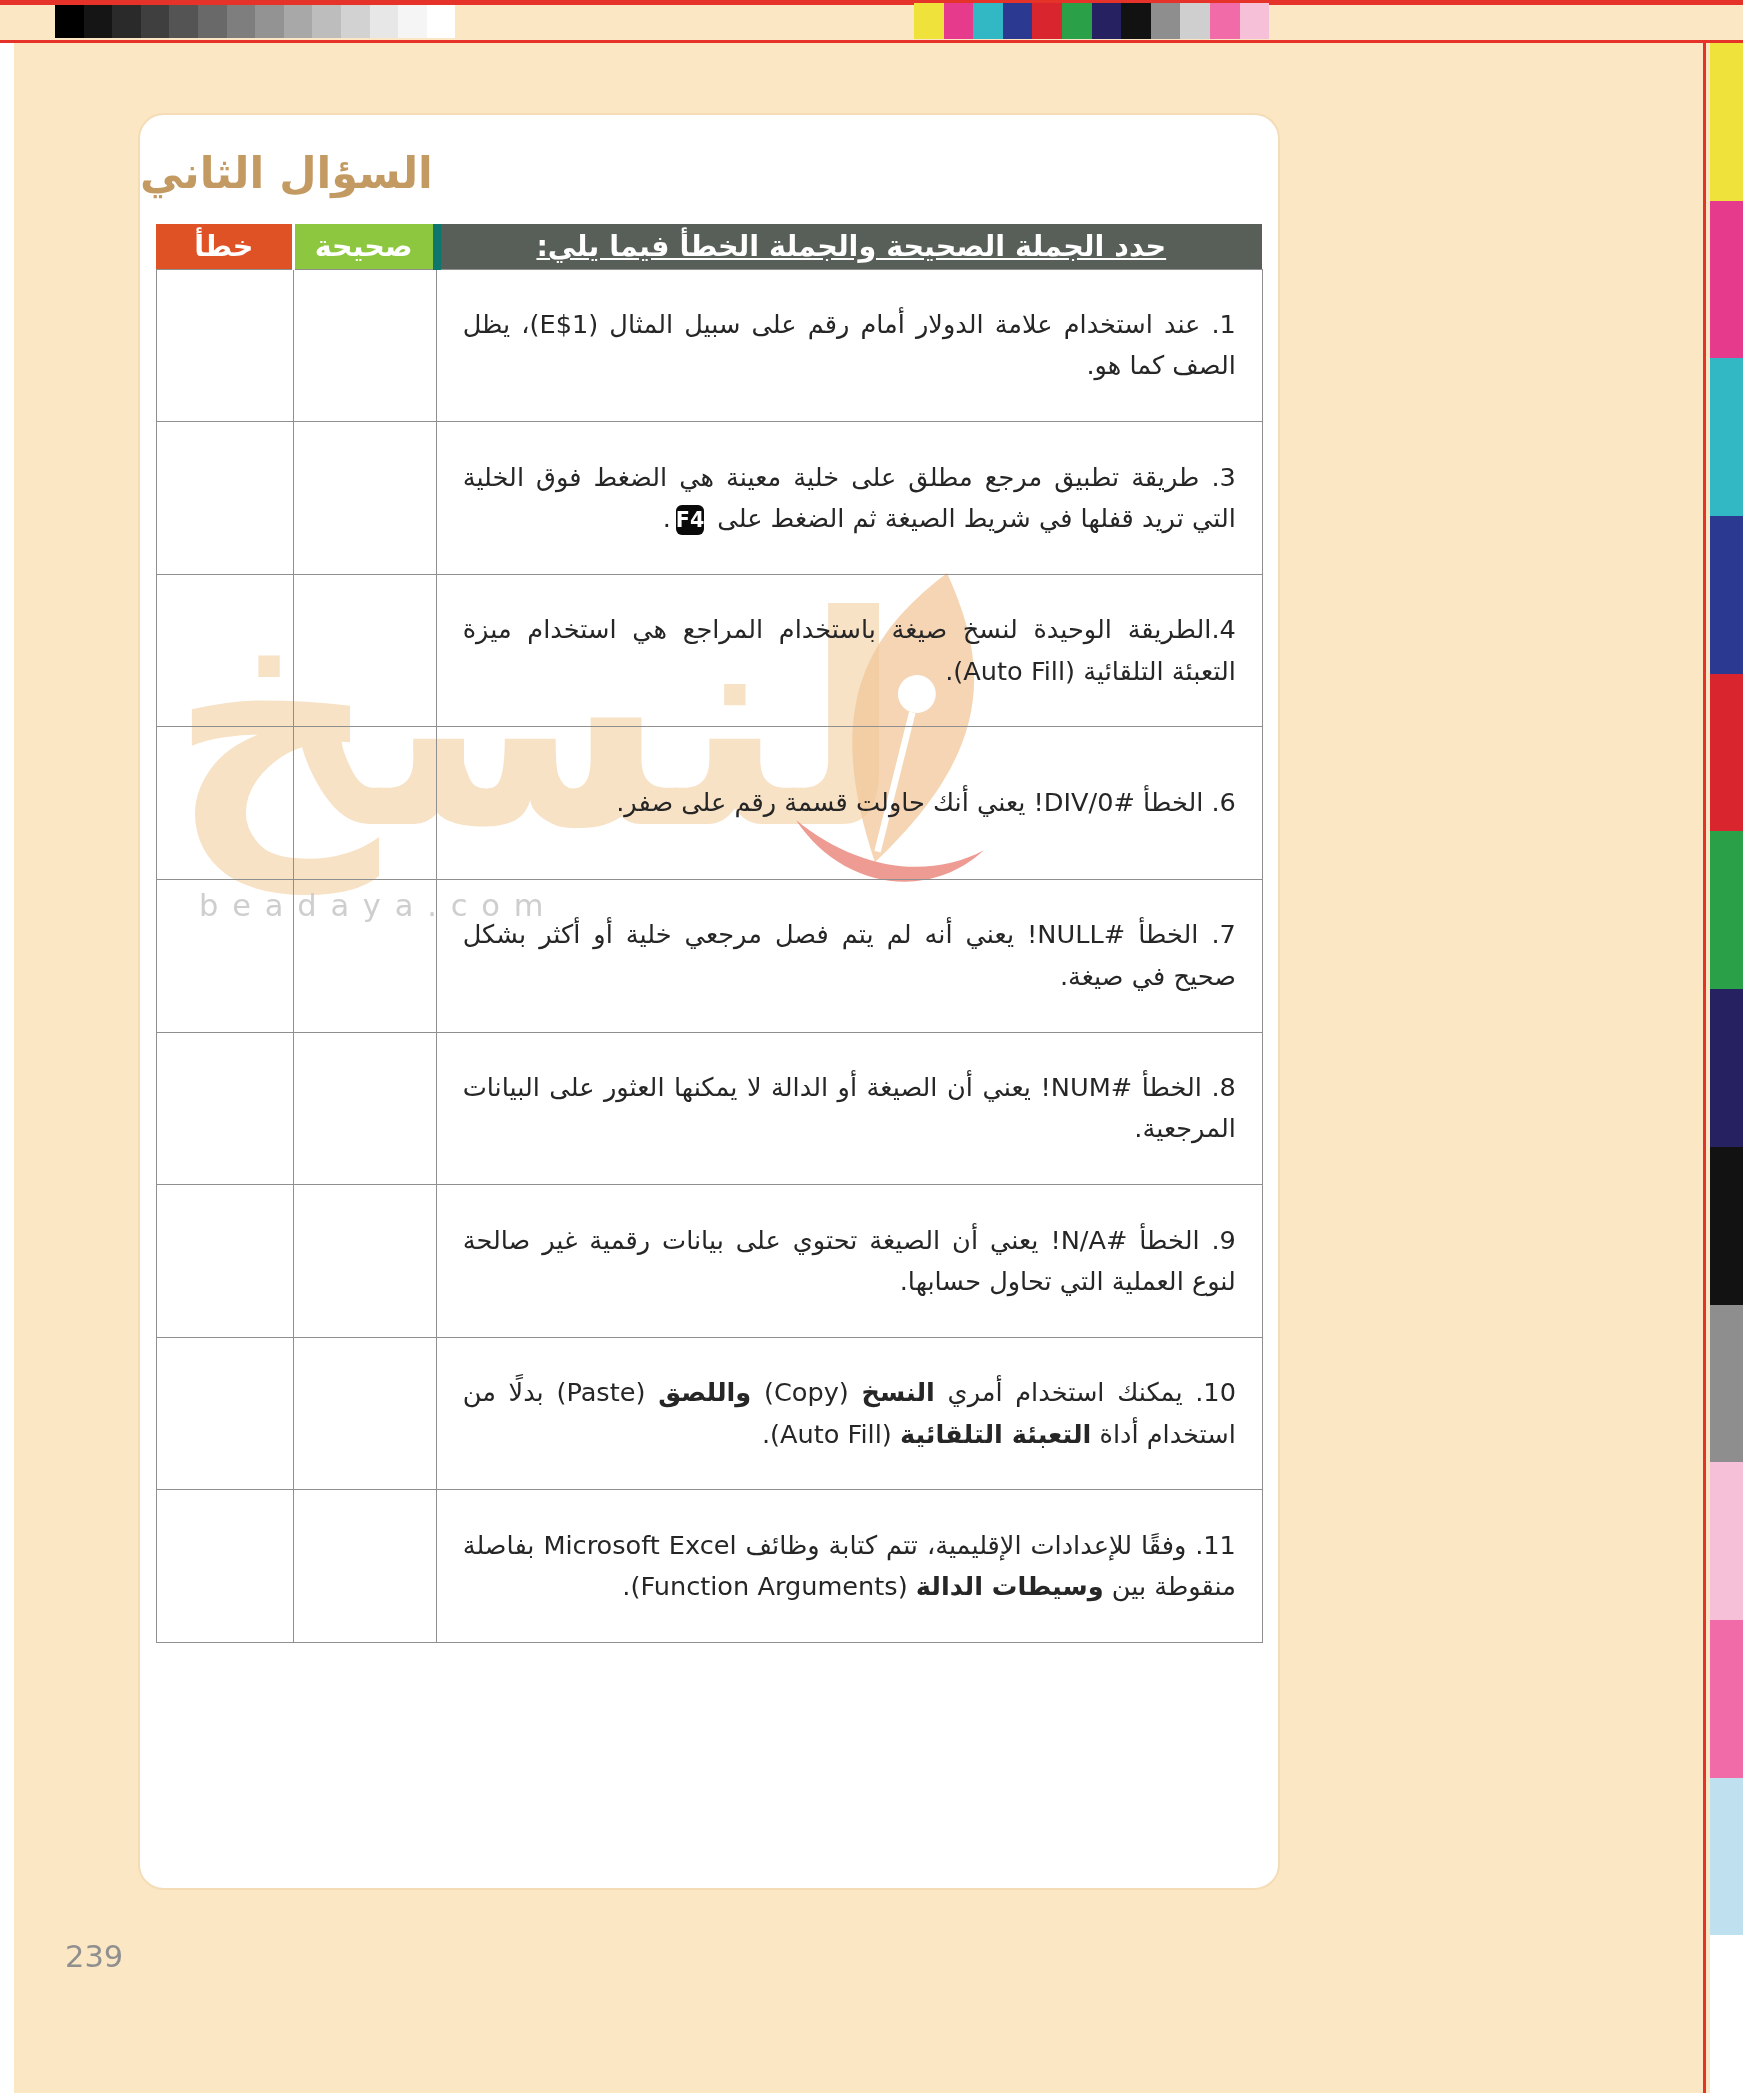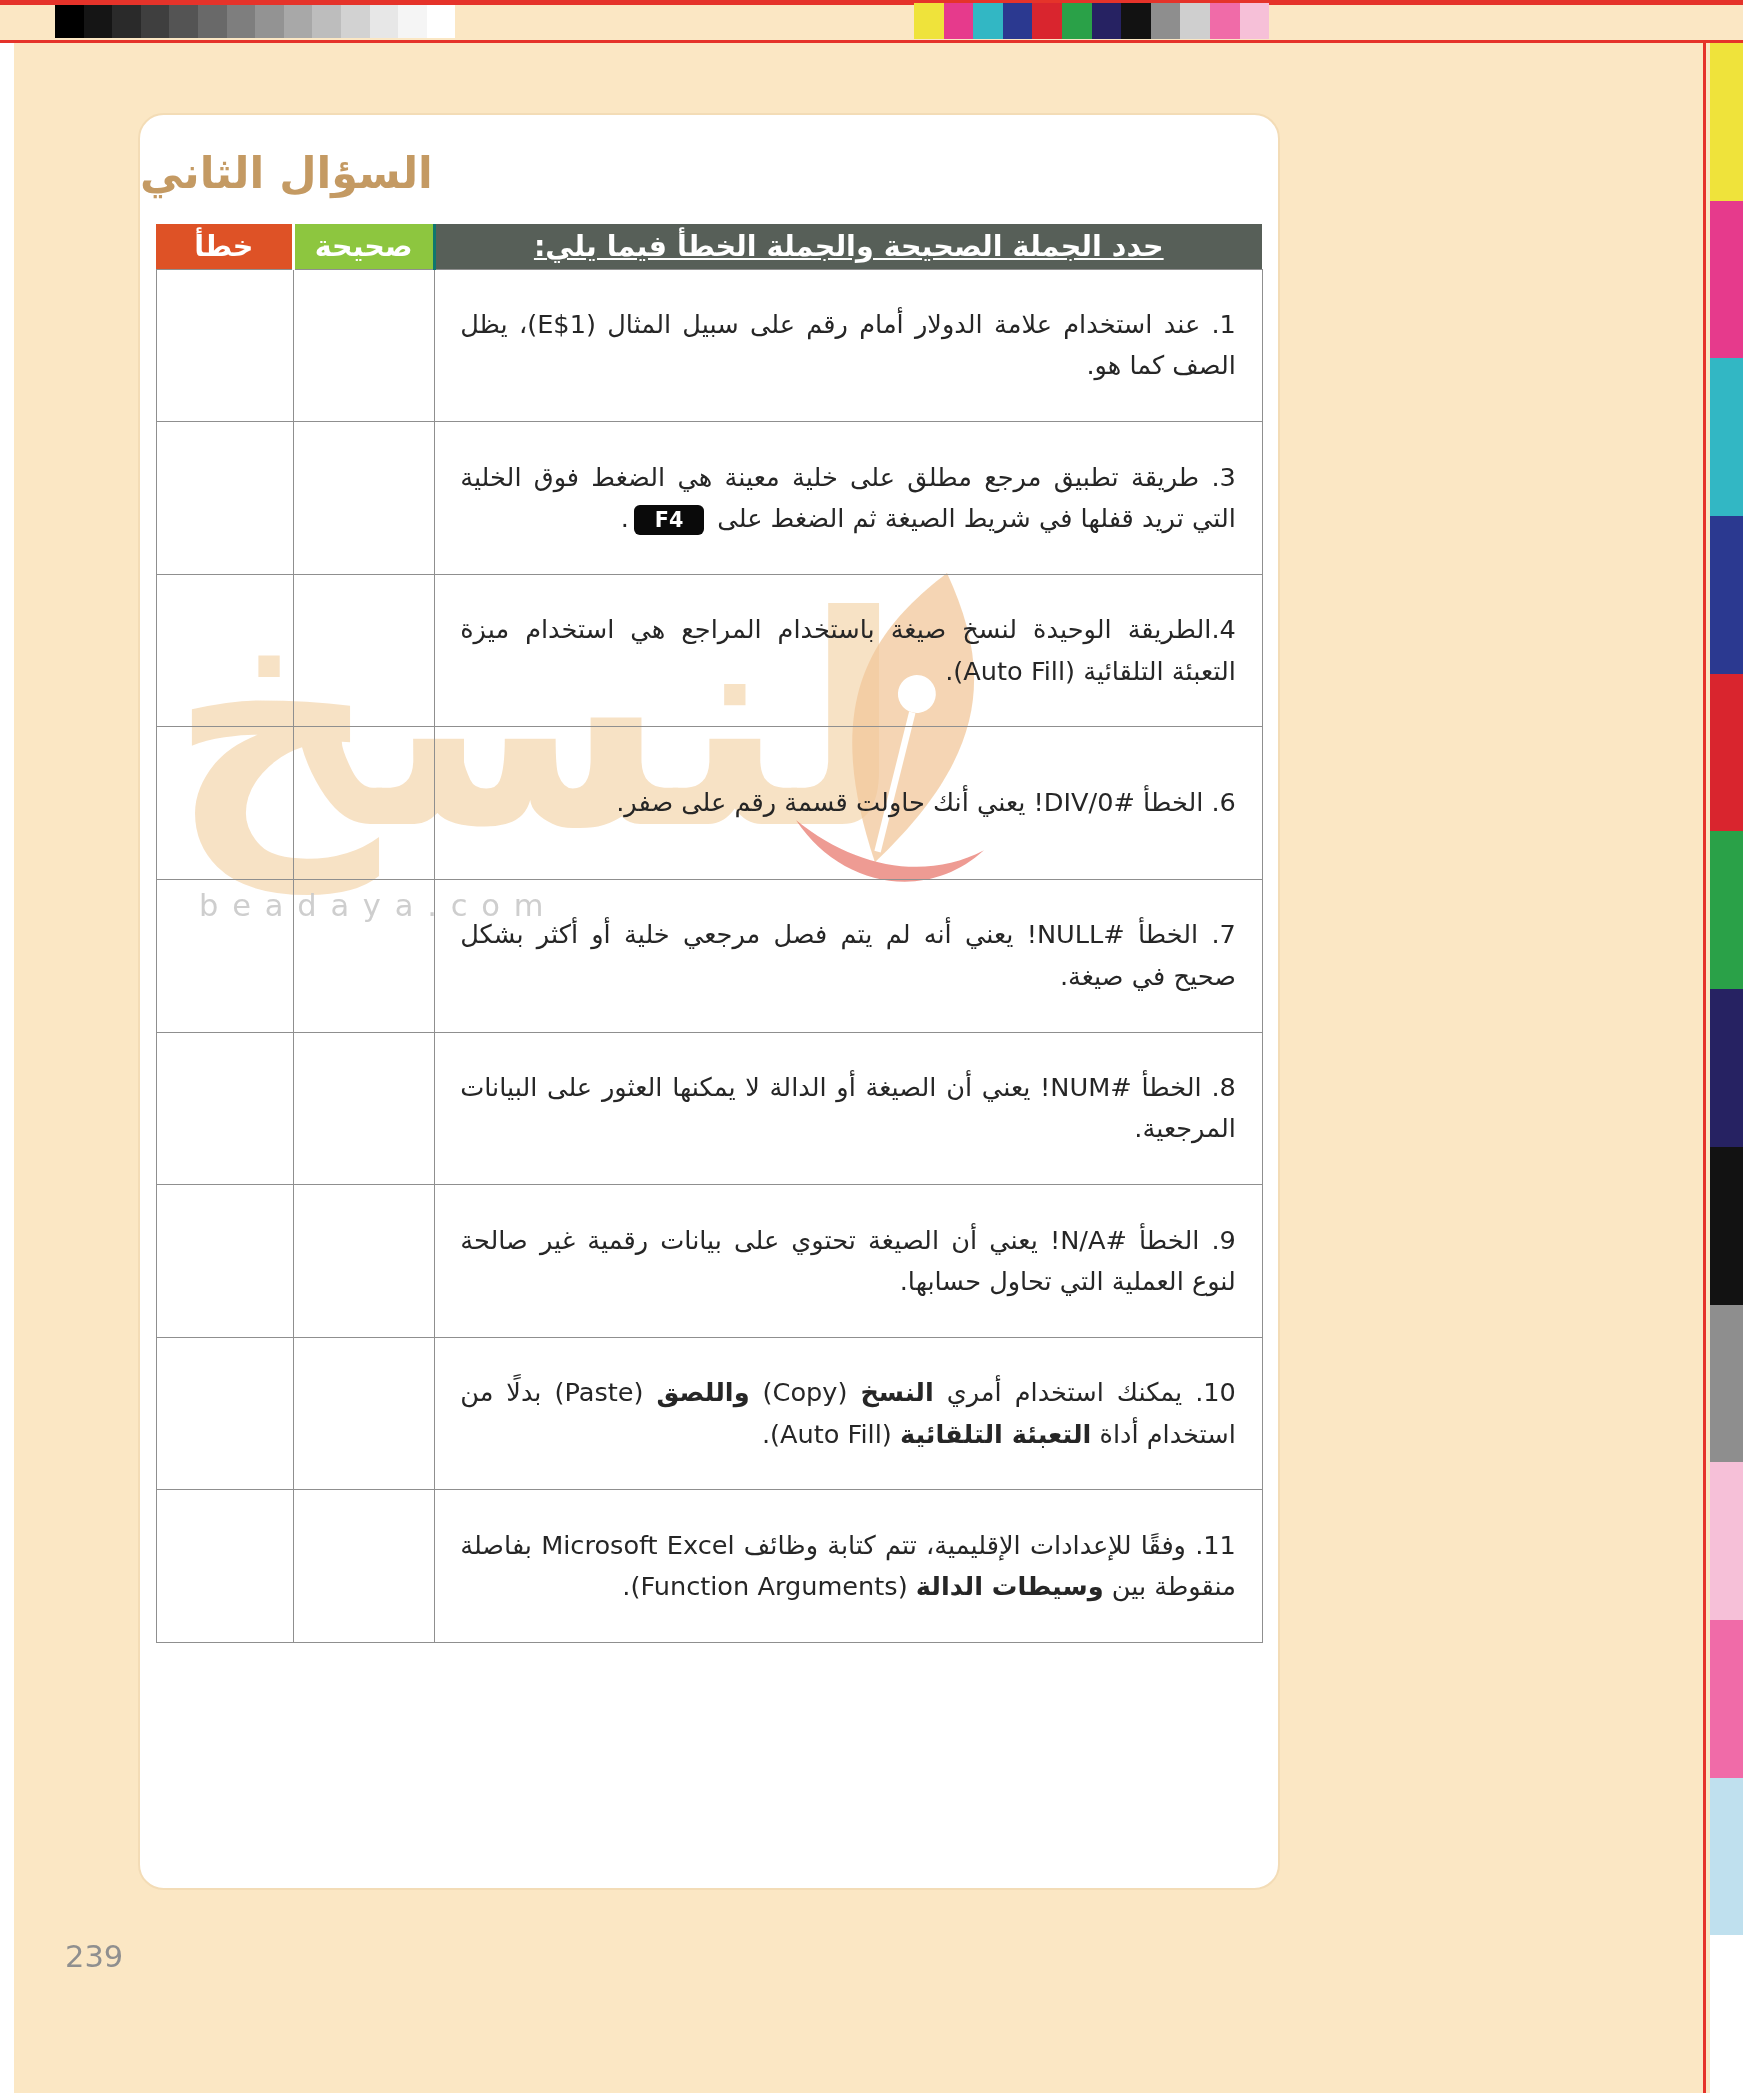--- a/index.html
+++ b/index.html
@@ -41,34 +41,34 @@
     position:relative;z-index:2;
     margin:25.6px auto 0;width:1107px;
     border-collapse:collapse;direction:rtl;
     table-layout:fixed;
   }
   .q-table th{
     height:45px;color:#ffffff;font-weight:bold;font-size:28.6px;
     text-align:center;vertical-align:middle;padding:0 7.9px;
   }
   .th-statement{background:var(--hdr-statement,#575f58);text-decoration:underline;}
-  .th-correct{background:var(--hdr-correct,#8dc63f);width:122px;border-right:3px solid #0f766e;}
+  .th-correct{background:var(--hdr-correct,#8dc63f);width:122px;border-right:8px solid #0f766e;}
   .th-wrong{background:var(--hdr-wrong,#de5226);width:120px;border-right:3px solid #ffffff;}
   .q-table td{
     border:1px solid #8f8f8f;height:128px;vertical-align:middle;
     background:transparent;
   }
   .statement-cell{
     padding:11.8px 25.6px;text-align:justify;
     font-size:25.6px;line-height:1.62;color:#262626;
   }
   .seg-bold{font-weight:bold;}
   .key-badge{
     display:inline-block;background:#0a0a0a;color:#ffffff;
-    border-radius:5.9px;padding:0 21px;margin:0 4.9px;
+    border-radius:5.9px;padding:0 0;margin:0 4.9px;
     font-size:20.7px;font-weight:bold;line-height:30.5px;
     vertical-align:middle;
   }
   .answer-cell{width:122px;cursor:pointer;}
   
   .watermark{position:absolute;inset:0;z-index:1;pointer-events:none;}
   .wm-logo{
     position:absolute;left:29.6px;top:463px;
     font-size:291px;font-weight:bold;line-height:1;
     color:#f6ddbc;opacity:.85;

